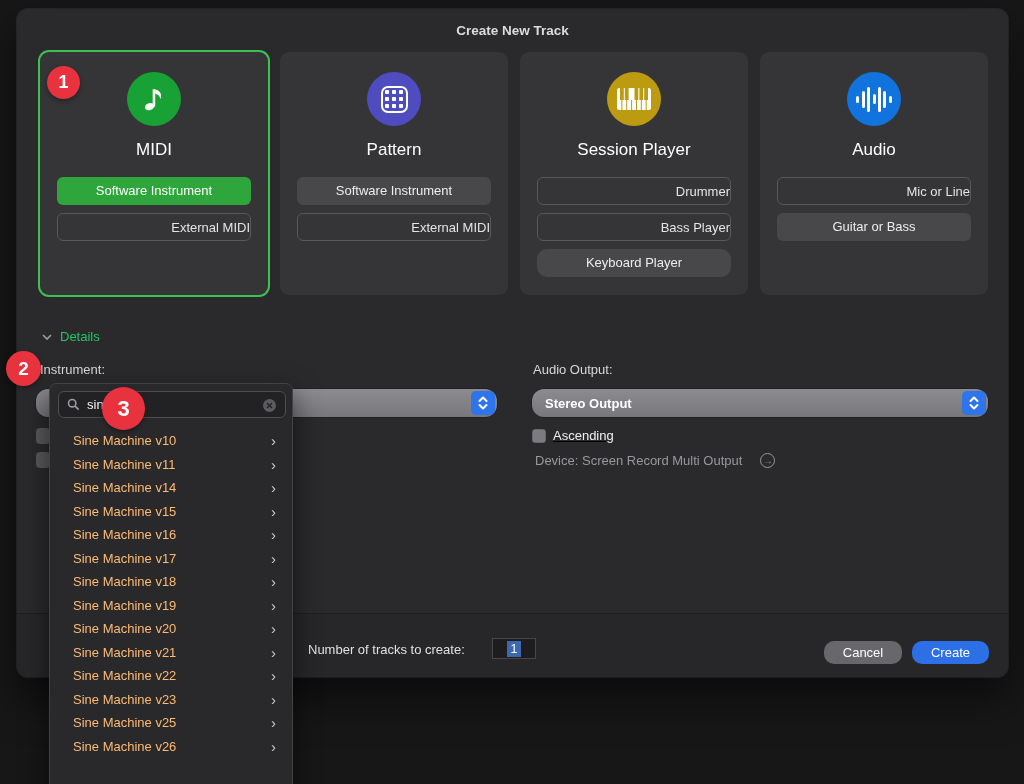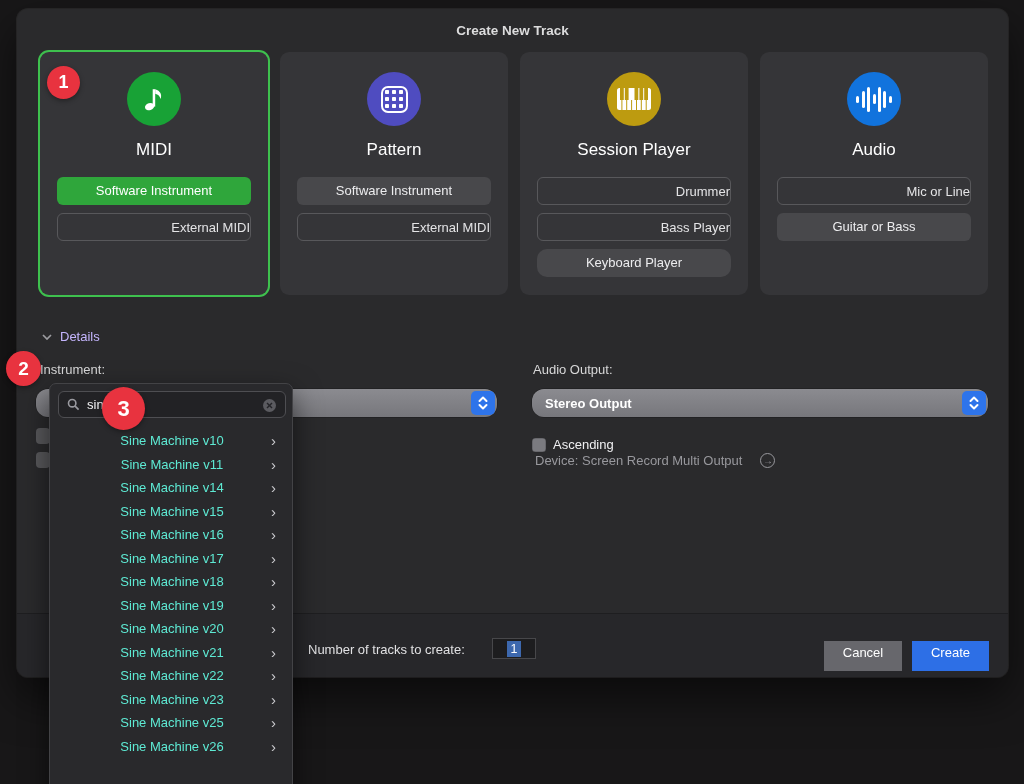--- a/index.html
+++ b/index.html
@@ -52,21 +52,21 @@
     display:grid; grid-template-columns:repeat(3,4.4px); grid-template-rows:repeat(3,4.4px);
     gap:2.4px; align-content:center; justify-content:center; }
   .grid-outline span { background:#fff; border-radius:0.8px; }
 
   
   .bars { display:flex; align-items:center; gap:2.4px; }
   .bars i { display:block; width:3px; border-radius:1.5px; background:#fff; }
 
   
   .details-toggle { left:25px; top:320px; display:flex; align-items:center; gap:8px;
-    font-size:13px; color:#c4b5fd; cursor:default; }
+    font-size:13px; color:#22c55e; cursor:default; }
   .field-label { font-size:13px; color:#d8d8d9; }
 
   .popup-btn {
     height:28px; border-radius:12px;
     background:linear-gradient(#8b8b90,#77777c);
     color:#ffffff; font-size:13px; font-weight:600;
     display:flex; align-items:center; padding:0 30px 0 13px;
     box-shadow:0 0 0 0.5px rgba(0,0,0,0.35);
   }
   .stepper {
@@ -93,21 +93,21 @@
     background:#27272a; border-radius:0 0 11px 11px;
     border-top:1px solid #1e1e20;
   }
   .tracks-label { left:291px; top:28px; font-size:13px; color:#e1e1e3; white-space:nowrap; }
   .tracks-field {
     left:475px; top:24px; width:44px; height:21px;
     background:#1d1d1f; border:1px solid #47474a;
     display:flex; align-items:center; justify-content:center;
   }
   .tracks-sel { background:#3d68ae; color:#ffffff; font-size:12.5px; padding:1px 4px; }
-  .btn { height:30px; border-radius:0; font-size:13px; color:#fff;
+  .btn { height:23px; border-radius:10px; font-size:13px; color:#fff;
     text-align:center; line-height:23px; cursor:default; }
   .btn-cancel { left:807px; top:27px; width:78px; background:#67676c; }
   .btn-create { left:895px; top:27px; width:77px; background:#2d6fe6; }
 
   
   .panel {
     left:49px; top:383px; width:244px; height:420px;
     background:#29292c; border:1px solid #434346; border-radius:7px;
     box-shadow:0 10px 28px rgba(0,0,0,0.55);
     z-index:30;
@@ -119,21 +119,21 @@
   }
   .search-text { font-size:13px; color:#f2f2f4; margin-left:7px; }
   .caret { position:absolute; left:50px; top:6px; width:2px; height:15px;
     background:#4b8bf5; z-index:50; }
   .clear-btn { position:absolute; right:9px; top:7px; width:13px; height:13px;
     border-radius:50%; background:#5b5b60;
     display:flex; align-items:center; justify-content:center; }
   .list { left:0; right:0; top:45px; }
   .list-item { height:23.5px; display:flex; align-items:center;
     padding:0 16px 0 23px; }
-  .list-item .lbl { flex:1; font-size:13px; color:#5eead4;text-align:center; }
+  .list-item .lbl { flex:1; font-size:13px; color:#fdba74; }
   .list-item .chev { font-size:15px; color:#cbcbcf; }
   .list-item .chev::after { content:"›"; }
 
   
   .badge {
     border-radius:50%; background:#e8333f;
     color:#fff; font-weight:700;
     display:flex; align-items:center; justify-content:center;
     z-index:40; box-shadow:0 2px 5px rgba(0,0,0,0.35);
   }
@@ -243,21 +243,21 @@
   <div class="abs field-label" style="left:516px; top:353px;">Audio Output:</div>
   <div class="abs popup-btn" style="left:515px; top:380px; width:456px;">
     <span>Stereo Output</span>
     <div class="stepper">
       <svg width="12" height="16" viewBox="0 0 12 16" fill="none" stroke="#ffffff" stroke-width="2" stroke-linecap="round" stroke-linejoin="round">
         <path d="M2.5 6 L6 2.5 L9.5 6"></path>
           <path d="M2.5 10 L6 13.5 L9.5 10"></path>
       </svg>
     </div>
   </div>
-  <div class="abs" style="left:515px; top:428px; display:flex; align-items:center; gap:7px;">
+  <div class="abs" style="left:515px; top:419px; display:flex; align-items:center; gap:7px;text-decoration:underline;">
     <div class="checkbox"></div>
     <span style="font-size:13px; color:#f0f0f2;">Ascending</span>
   </div>
   <div class="abs device-line" style="left:518px; top:444px;">
     <span>Device: Screen Record Multi Output</span>
     <span class="circle-arrow">
         <span>→</span>
       </span>
   </div>
 

